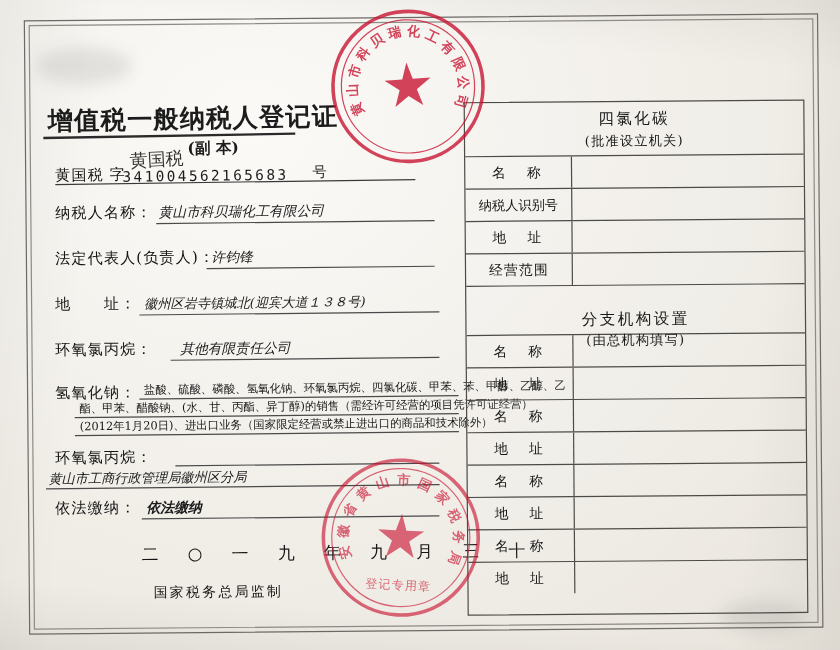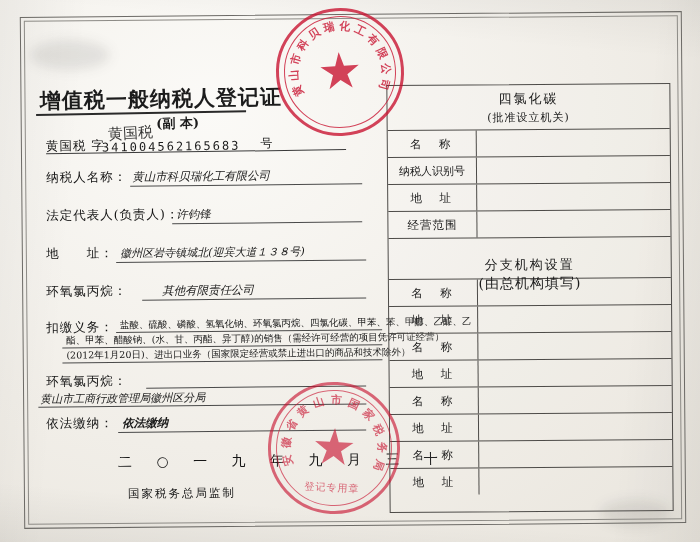--- a/index.html
+++ b/index.html
@@ -220,21 +220,21 @@
   .rt-sub {
     height: 40px;
     border-bottom: 1px solid #4d4b48;
     display: flex;
     flex-direction: column;
     align-items: center;
     justify-content: center;
     font-family: "DejaVu Serif", "Liberation Serif", serif;
   }
   .rt-sub .l1 { font-size: 13px; letter-spacing: 2px; margin-top: 32px; }
-  .rt-sub .l2 { font-size: 14px; letter-spacing: 1px; margin-top: 1px; }
+  .rt-sub .l2 { font-size: 11px; letter-spacing: 1px; margin-top: 1px; }
   
   .seal {
     position: absolute;
     border-radius: 50%;
     border: 3px solid #c8102e;
     color: #c8102e;
     opacity: 0.78;
     pointer-events: none;
   }
   .seal-top {
@@ -347,26 +347,26 @@
   </div>
 
   <div class="field" style="left:46px; top:244px; width:330px;">
     <span class="field-label">地　　址：</span>
     <span class="field-value handwrite" style="left:74px; top:1px; font-size:11px;">徽州区岩寺镇城北(迎宾大道１３８号)</span>
     <span class="field-rule" style="left:70px; top:17px; width:250px;"></span>
   </div>
 
   <div class="field" style="left:46px; top:282px; width:330px;">
     <span class="field-label">环氧氯丙烷：</span>
-    <span class="field-value handwrite" style="left:116px; top:1px;text-align:right;">其他有限责任公司</span>
+    <span class="field-value handwrite" style="left:104px; top:1px;text-align:right;">其他有限责任公司</span>
     <span class="field-rule" style="left:96px; top:17px; width:224px;"></span>
   </div>
 
   <div class="field" style="left:46px; top:318px; width:336px;">
-    <span class="field-label">扣缴义务：</span>
+    <span class="field-label">氢氧化钠：</span>
     <span class="scope-line" style="left:74px; top:0px;">盐酸、硫酸、磷酸、氢氧化钠、环氧氯丙烷、四氯化碳、甲苯、苯、甲醇、乙醇、乙</span>
     <span class="field-rule" style="left:70px; top:13px; width:266px;"></span>
     <span class="scope-line" style="left:20px; top:15px;">酯、甲苯、醋酸钠、(水、甘、丙酯、异丁醇)的销售（需经许可经营的项目凭许可证经营）</span>
     <span class="field-rule" style="left:16px; top:28px; width:320px;"></span>
     <span class="scope-line" style="left:20px; top:30px;">(2012年1月20日)、进出口业务（国家限定经营或禁止进出口的商品和技术除外）</span>
     <span class="field-rule" style="left:16px; top:43px; width:320px;"></span>
   </div>
 
   <div class="field" style="left:46px; top:372px; width:336px;">
     <span class="field-label">环氧氯丙烷：</span>

